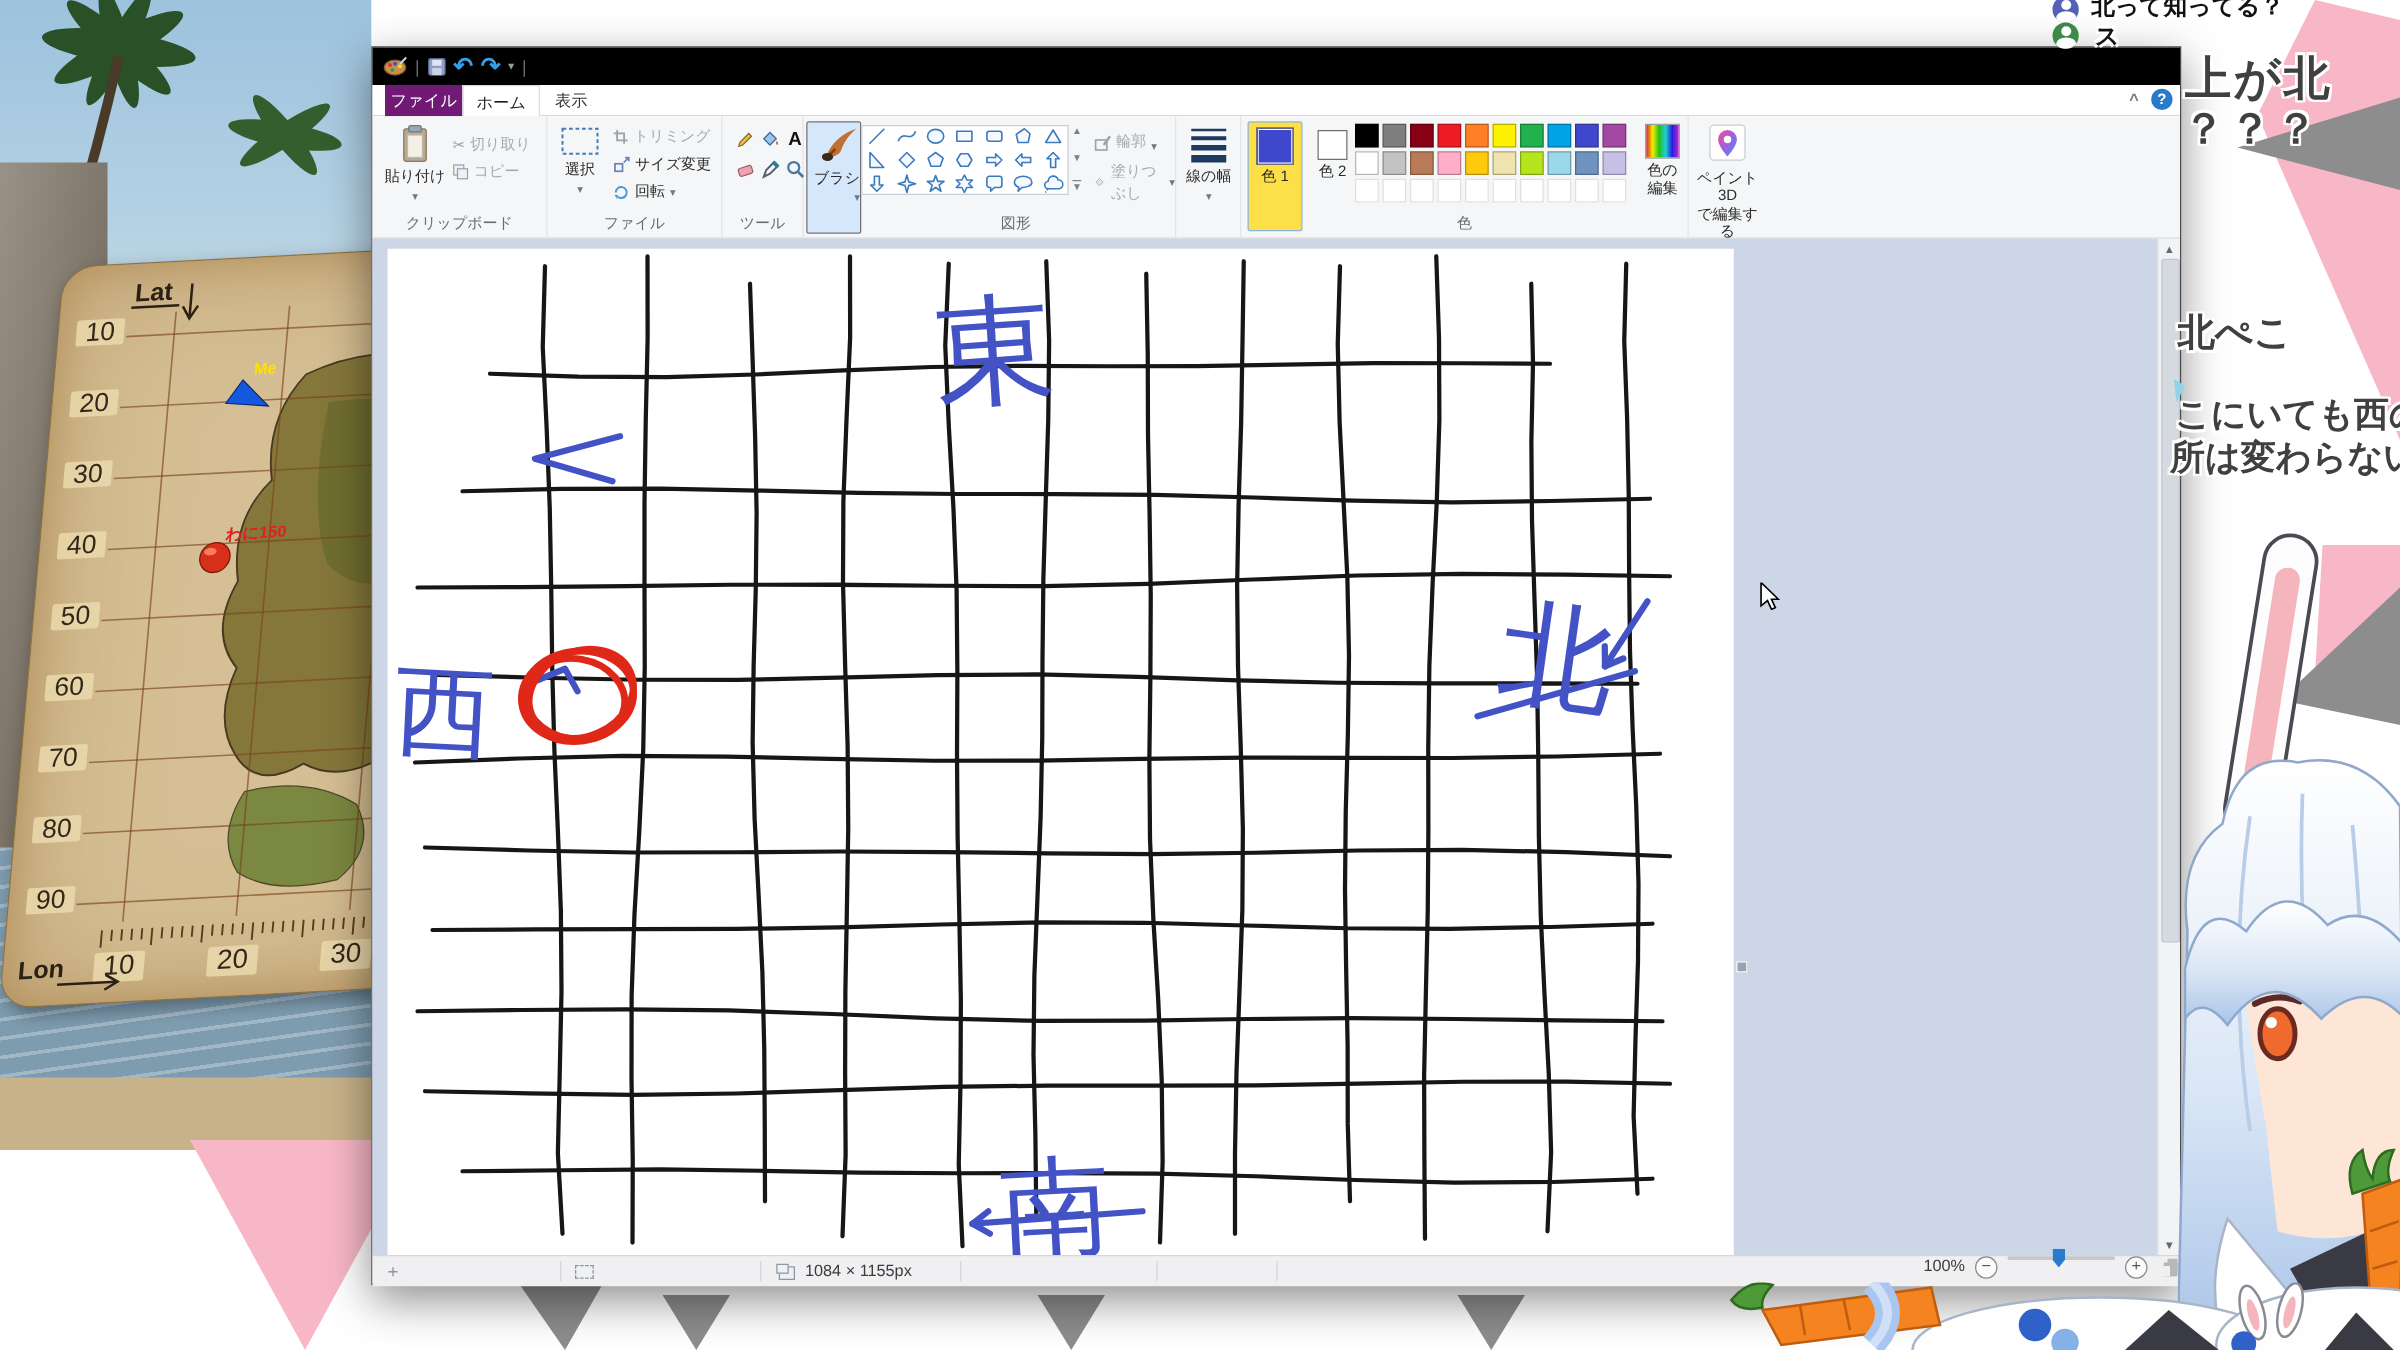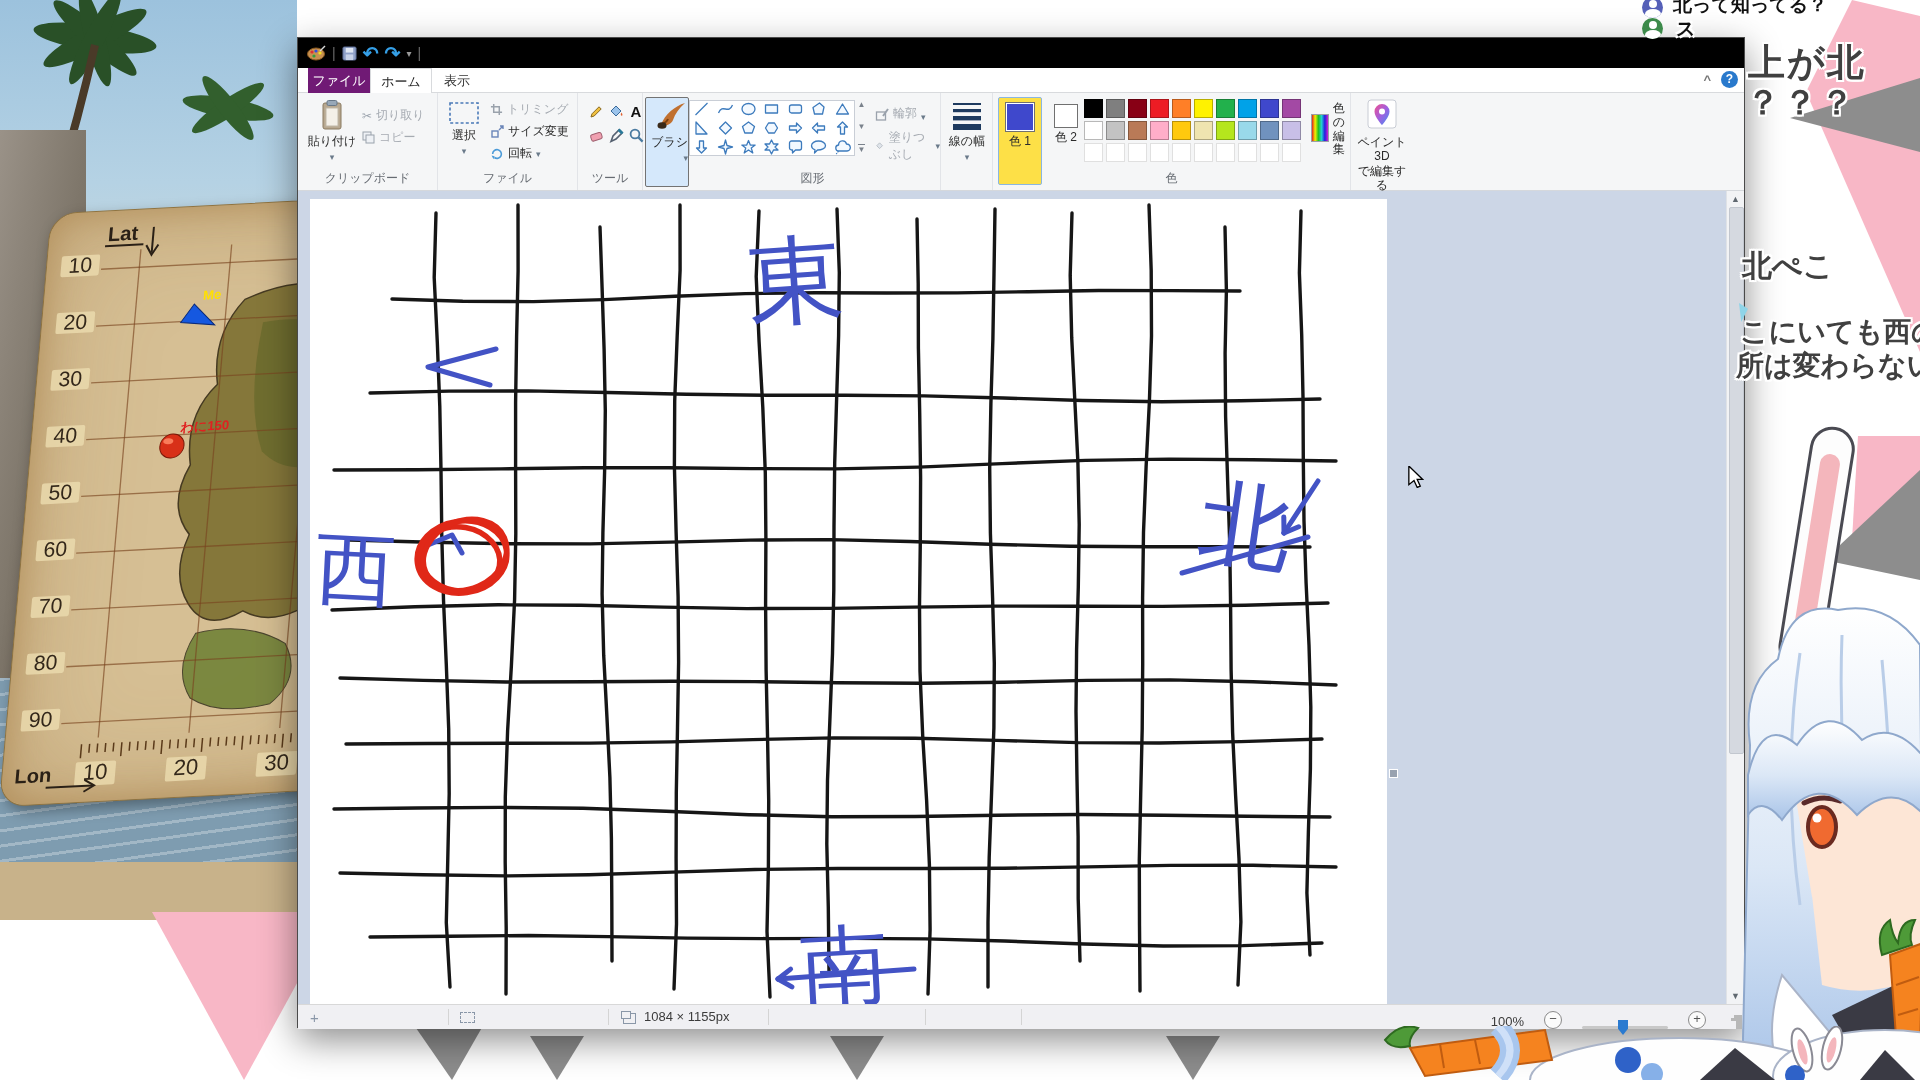--- a/index.html
+++ b/index.html
@@ -71,40 +71,40 @@
   #palette{position:absolute;left:91px;top:6px;width:222px;height:66px;display:grid;
     grid-template-columns:repeat(10,19px);grid-auto-rows:19px;gap:3px;}
   .colbig{position:absolute;top:4px;width:44px;height:88px;display:flex;flex-direction:column;
     align-items:center;padding-top:4px;box-sizing:border-box;border-radius:2px;}
   .colbig .cs{border:1px solid #707070;box-shadow:inset 0 0 0 1px #fff;}
   .colbig .lbl{font-size:12px;margin-top:3px;text-align:center;line-height:1.15;width:22px;}
   #c1{left:5px;background:#fde047;border:1px solid #8ab6e2;}
   #c1 .cs{width:28px;height:28px;}
   #c2{left:51px;}
   #c2 .cs{width:22px;height:22px;margin-top:3px;}
-  #editcol{position:absolute;left:318px;top:6px;width:38px;display:flex;flex-direction:row;align-items:center;}
+  #editcol{position:absolute;left:318px;top:6px;width:38px;display:flex;flex-direction:column;align-items:center;}
   #editcol .rain{width:26px;height:26px;border:1px solid #9aa0a8;
     background:linear-gradient(90deg,#e02020,#f0f000,#20c020,#20d0d0,#2020e0,#d020d0);}
   #editcol .lbl{font-size:12px;text-align:center;line-height:1.15;margin-top:3px;width:34px;}
   #p3d{position:absolute;left:2px;top:6px;width:58px;display:flex;flex-direction:column;align-items:center;}
   #p3d .lbl{font-size:12px;text-align:center;line-height:1.2;margin-top:2px;}
   #work{position:absolute;left:0;top:153px;width:100%;height:813px;background:#ccd6e6;}
   #canvas{position:absolute;left:12px;top:8px;width:1077px;height:805px;background:#fff;}
   #cH{position:absolute;left:1091px;top:578px;width:7px;height:7px;background:#98a2b0;border:1px solid #fff;}
   #vscroll{position:absolute;right:0;top:0;width:18px;height:813px;background:#f2f3f5;border-left:1px solid #dfe2e6;
     box-sizing:border-box;}
   #vscroll .arr{position:absolute;left:0;width:100%;text-align:center;color:#606870;font-size:9px;}
   #vscroll .thumb{position:absolute;left:2px;width:13px;background:#d5d9e0;border:1px solid #c2c7cf;border-radius:2px;}
   #sbar{position:absolute;left:0;top:966px;width:100%;height:25px;background:#f0f0f3;border-top:1px solid #d8d8d8;
     box-sizing:border-box;font-size:13px;color:#3c3c3c;}
   #sbar .ssep{position:absolute;top:4px;width:1px;height:16px;background:#d4d4d4;}
   .dashedico{width:15px;height:11px;border:1px dashed #8a97a8;box-sizing:border-box;}
   .sizeico{width:13px;height:11px;border:1px solid #8a97a8;box-sizing:border-box;position:relative;}
   .sizeico:before{content:"";position:absolute;left:-3px;top:-3px;width:8px;height:6px;border:1px solid #8a97a8;background:#f0f0f3;}
-  #zoomgrp{position:absolute;right:8px;top:0;height:24px;display:flex;align-items:flex-end;gap:20px;}
+  #zoomgrp{position:absolute;right:8px;top:0;height:24px;display:flex;align-items:flex-start;gap:8px;}
   .zbtn{width:16px;height:16px;border:1px solid #8a8a8a;border-radius:50%;text-align:center;line-height:14px;
     font-size:13px;color:#555;background:#fbfbfb;}
   #ztrack{position:relative;width:86px;height:3px;background:#c8c8c8;border-radius:2px;}
   #zthumb{position:absolute;left:36px;top:-6px;width:10px;height:15px;background:#2a7ad0;
     clip-path:polygon(0 0,100% 0,100% 58%,50% 100%,0 58%);}
   #grip{width:8px;height:8px;
     box-shadow:6px 0 0 #b8b8b8,6px -3px 0 #b8b8b8,6px -6px 0 #b8b8b8,3px 0 0 #b8b8b8,3px -3px 0 #b8b8b8,0 0 0 #b8b8b8;
     margin-left:2px;margin-top:8px;}
 
   svg text{font-family:"Liberation Sans",sans-serif;}

